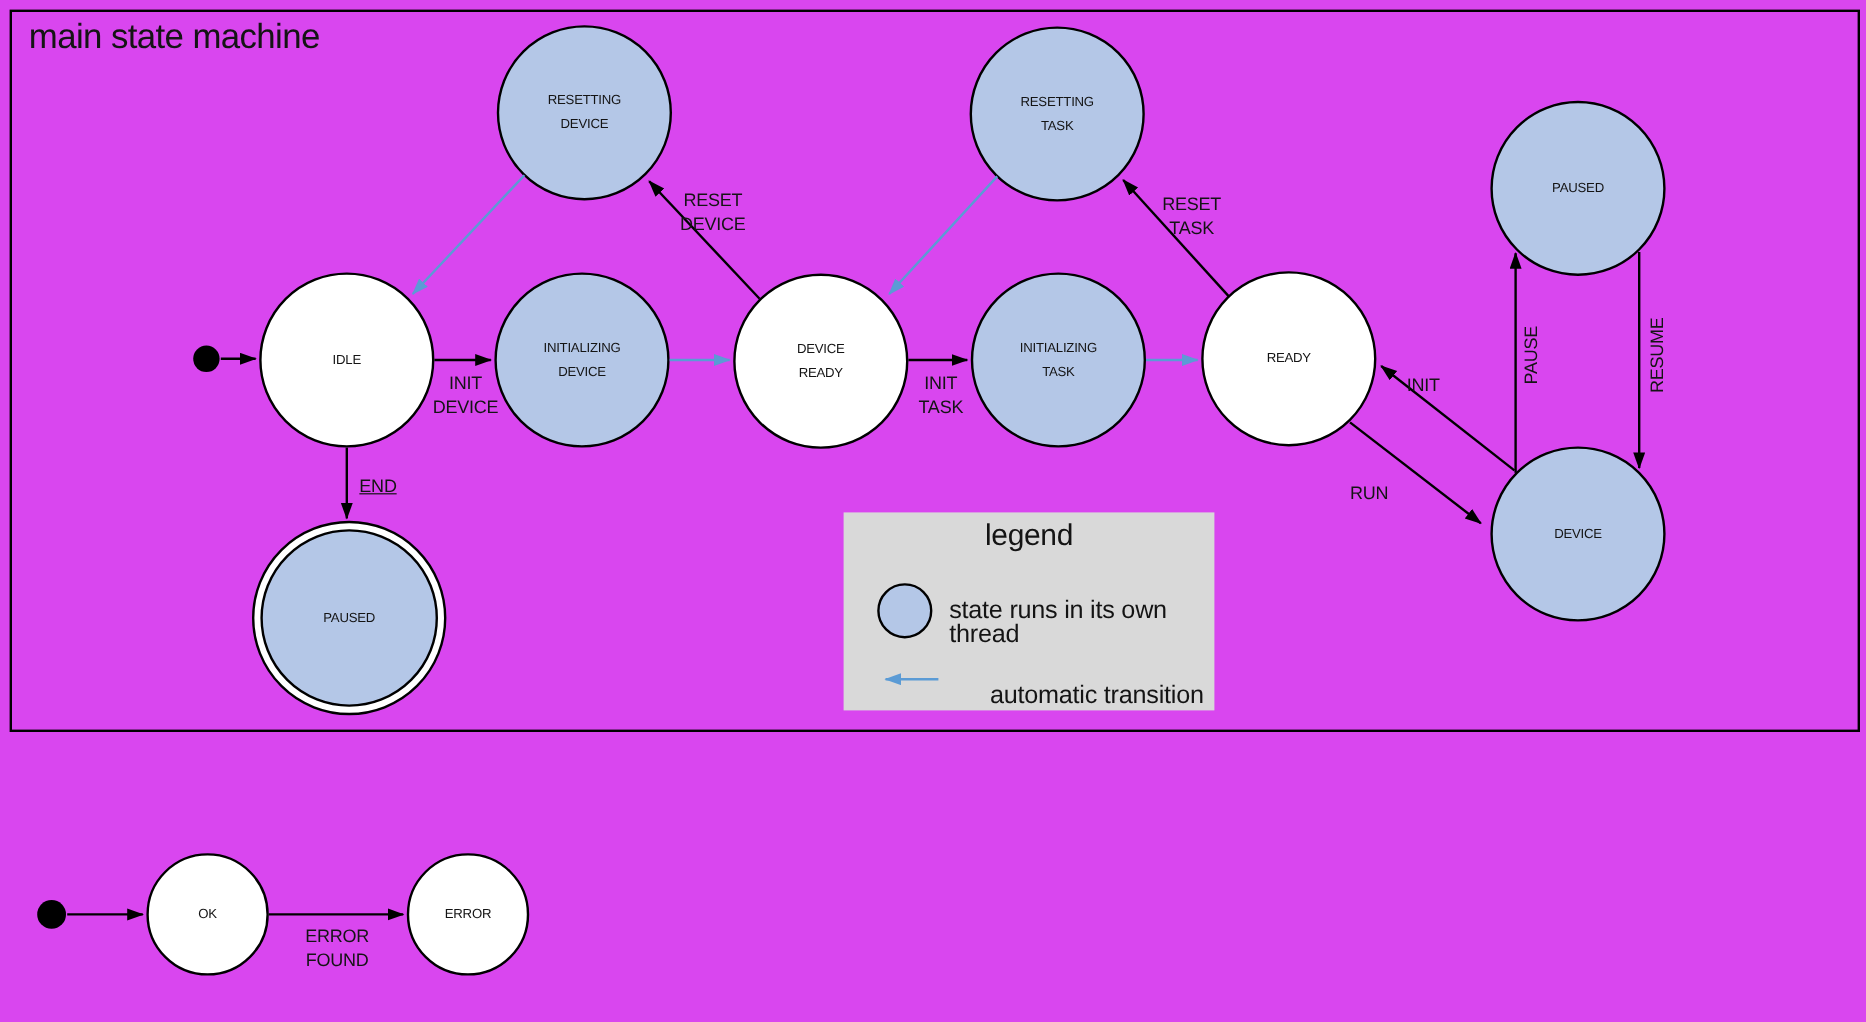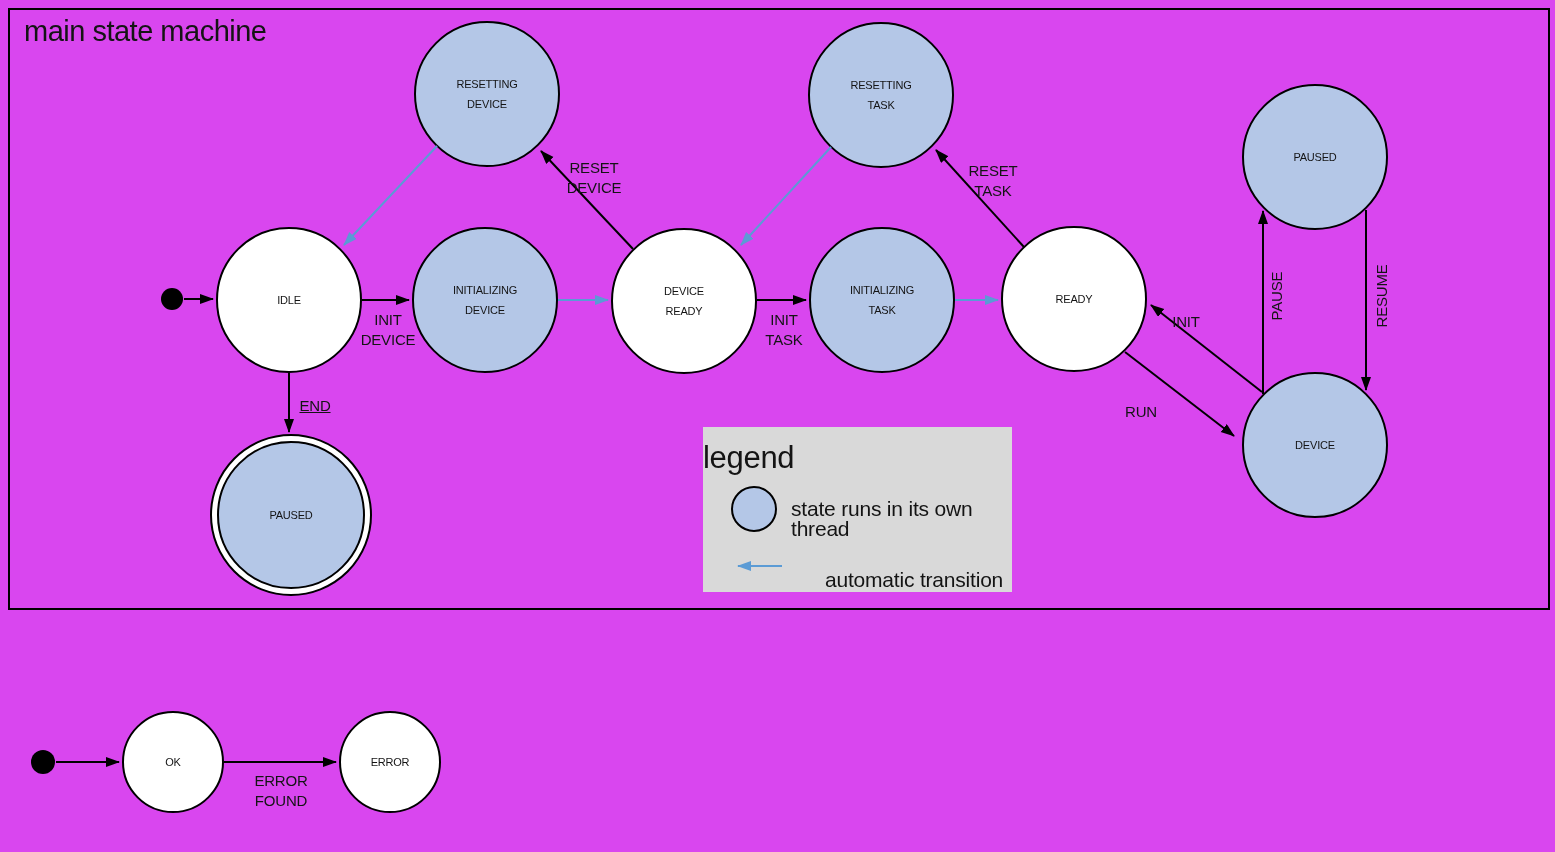--- a/index.html
+++ b/index.html
@@ -21,21 +21,21 @@
     font-size:11px;line-height:20px;white-space:pre-line;letter-spacing:-0.2px;color:var(--text,#111);
   }
   .edge-label{
     position:absolute;transform:translate(-50%,-50%);text-align:center;
     font-size:15px;line-height:20px;white-space:pre-line;letter-spacing:-0.2px;color:var(--text,#111);
   }
   .legend{
     position:absolute;left:703px;top:427px;width:309px;height:165px;
     background:var(--legend-bg,#d9d9d9);
   }
-  .legend-title{text-align:left;font-size:31px;line-height:30px;margin-top:16px;letter-spacing:-0.3px;}
+  .legend-title{text-align:center;font-size:25px;line-height:30px;margin-top:4px;letter-spacing:-0.3px;}
   .legend-circle{
     position:absolute;left:28px;top:59px;width:46px;height:46px;border-radius:50%;
     background:var(--state-fill,#b4c7e7);border:2px solid var(--stroke,#000);box-sizing:border-box;
   }
   .legend-text{position:absolute;font-size:21px;line-height:20px;letter-spacing:-0.2px;}
   .lt1{left:88px;top:72px;}
   .lt2{left:90px;top:143px;margin-left:32px;}
   .legend-arrow{position:absolute;left:27px;top:132px;}
   .legend-arrow line{stroke:var(--auto-arrow,#5b9bd5);stroke-width:2;}
   .mk-event-path{fill:var(--stroke,#000);}

